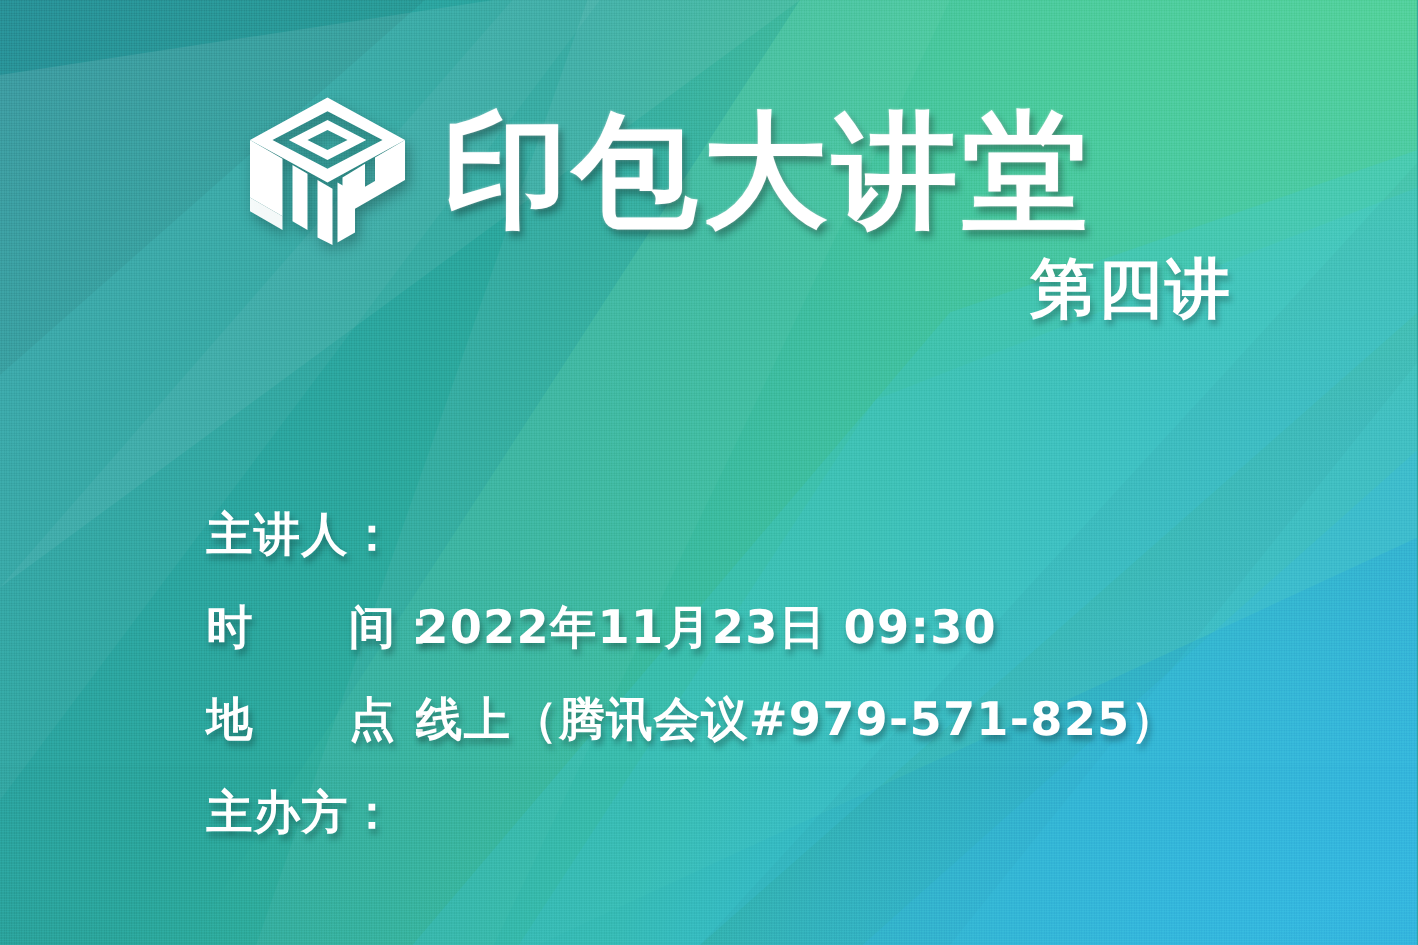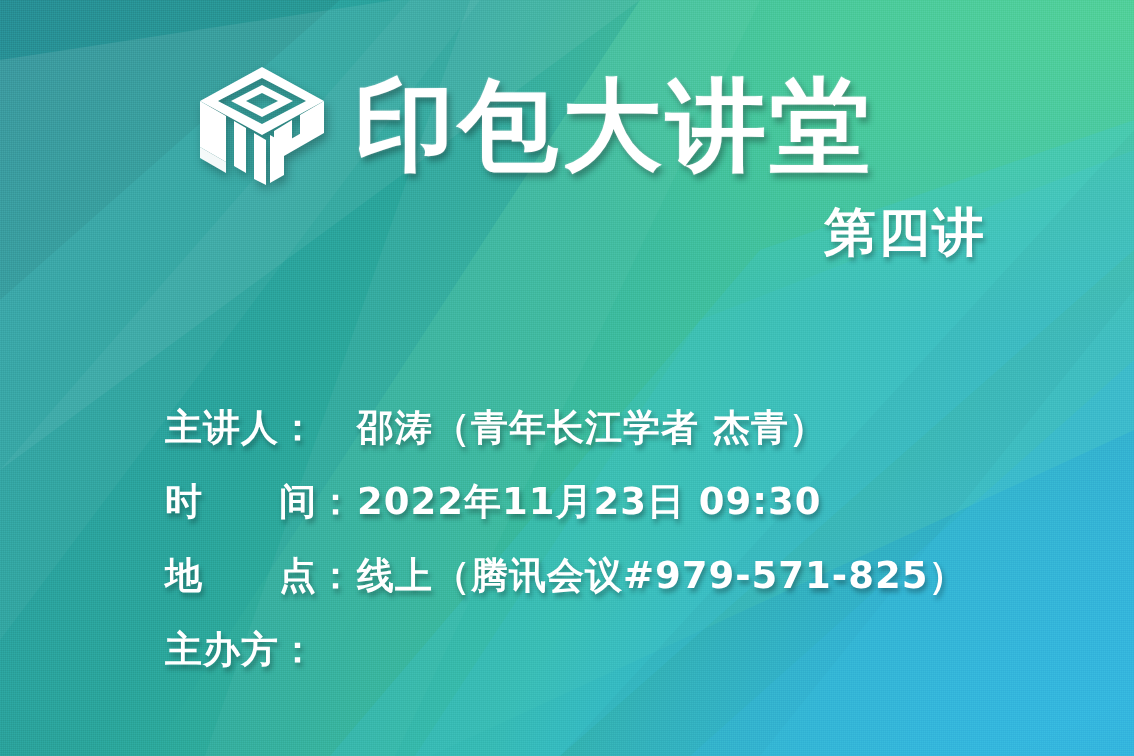--- a/index.html
+++ b/index.html
@@ -29,21 +29,21 @@
       repeating-linear-gradient(90deg, rgba(255,255,255,.05) 0px, rgba(255,255,255,.05) 1px, rgba(0,0,0,.04) 1px, rgba(0,0,0,.04) 2px);
     mix-blend-mode:overlay;opacity:.85;
   }
   .vignette{
     position:absolute;inset:0;pointer-events:none;
     background:radial-gradient(130% 115% at 50% 45%, rgba(0,0,0,0) 55%, rgba(0,0,0,.10) 100%);
   }
   
   .content{position:absolute;inset:0;}
   .brand-row{
-    position:absolute;left:196px;top:65px;
+    position:absolute;left:196px;top:76px;
     display:flex;align-items:center;gap:26px;
   }
   .logo-mark{width:132px;height:122px;flex:0 0 auto;
     filter:drop-shadow(3px 5px 5px rgba(0,0,0,.28));}
   .logo-mark svg{display:block;width:100%;height:100%;}
   .title{
     font-family:"DejaVu Sans","Liberation Sans",sans-serif;
     font-size:100px;line-height:1;font-weight:700;color:#ffffff;
     letter-spacing:4px;
     text-shadow:3px 5px 6px rgba(0,0,0,.30), 0 0 2px rgba(255,255,255,.5);
@@ -60,21 +60,20 @@
   .info-block{
     position:absolute;left:165px;top:391px;
     display:flex;flex-direction:column;gap:0;
   }
   .info-line{
     height:74px;display:flex;align-items:center;
     font-family:"DejaVu Sans","Liberation Sans",sans-serif;
     font-size:37px;font-weight:700;color:#ffffff;
     letter-spacing:1px;white-space:nowrap;
     text-shadow:2px 4px 5px rgba(0,0,0,.30);
-    gap:24px;
   }
   .info-label{display:inline-block;width:168px;flex:0 0 auto;}
   .info-value{display:inline-block;}
 </style>
 </head>
 <body>
 
 <div id="poster">
 
   <div class="bg-base"></div>
@@ -146,21 +145,20 @@
       </span>
       <span class="title">印包大讲堂</span>
     </div>
 
     <div class="subtitle">第四讲</div>
 
     <div class="info-block">
 
       <div class="info-line">
         <span class="info-label">主讲人：</span>
-        <span class="info-value">邵涛（青年长江学者 杰青）</span>
       </div>
 
       <div class="info-line">
         <span class="info-label">时　　间：</span>
         <span class="info-value">2022年11月23日 09:30</span>
       </div>
 
       <div class="info-line">
         <span class="info-label">地　　点：</span>
         <span class="info-value">线上（腾讯会议#979-571-825）</span>

